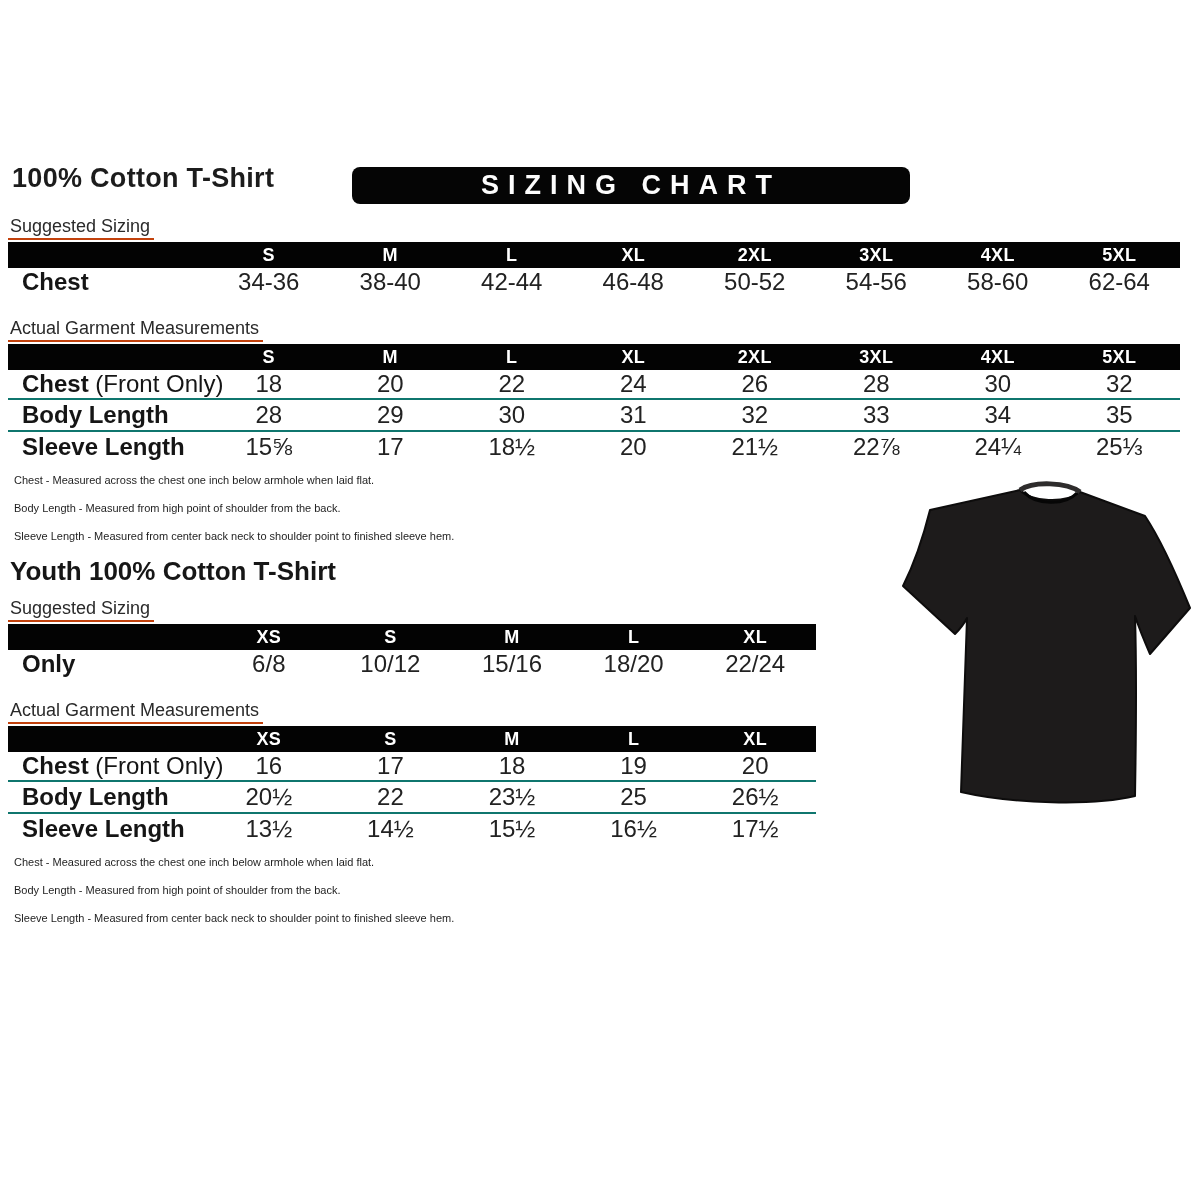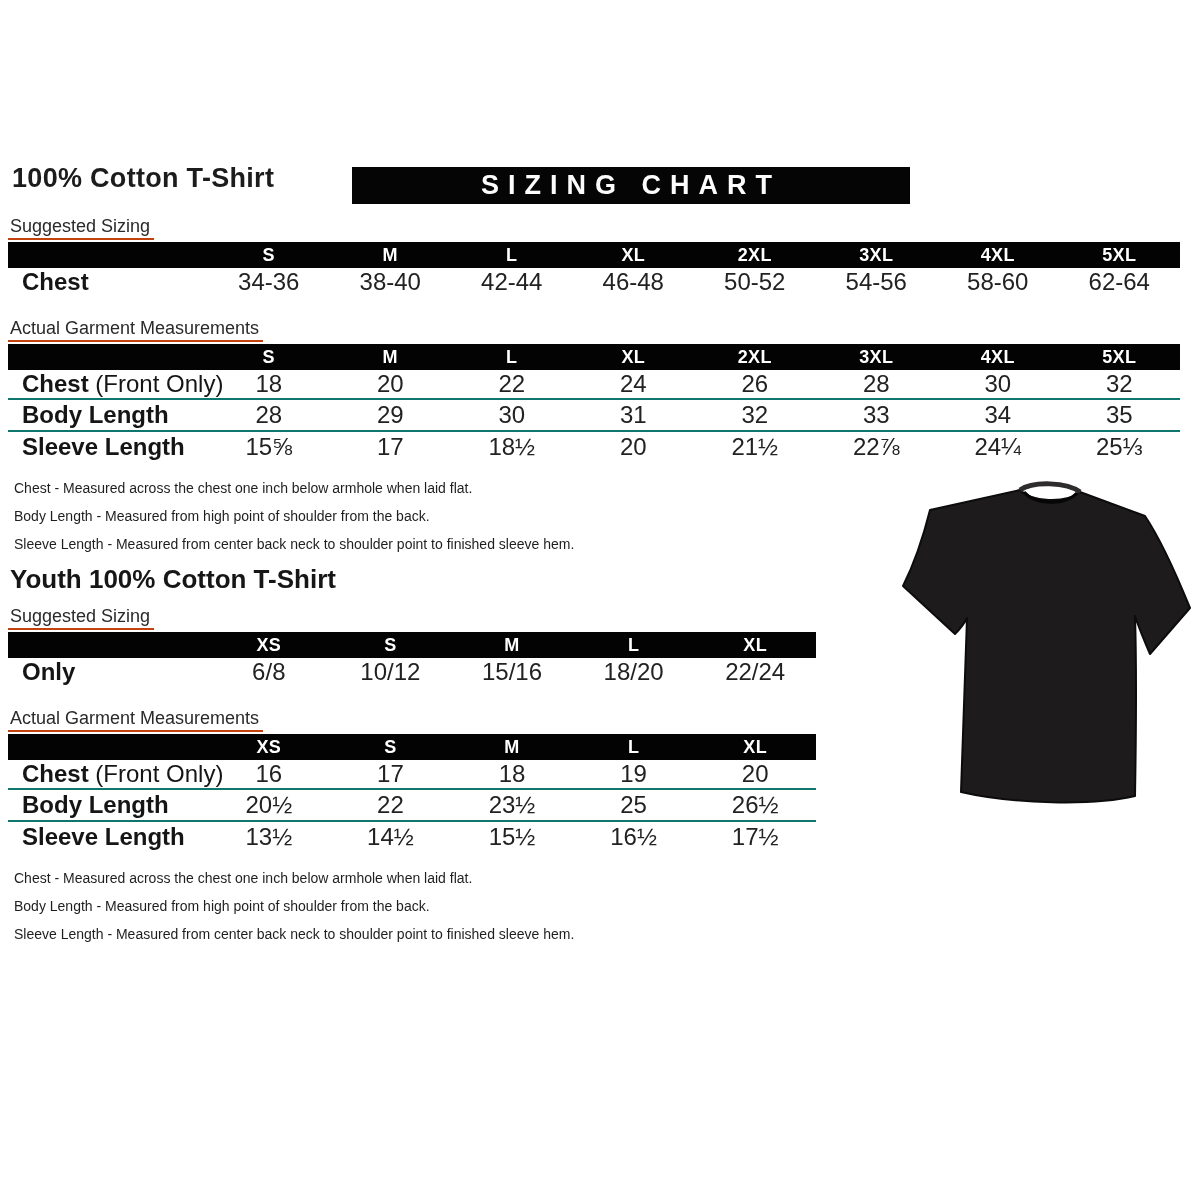--- a/index.html
+++ b/index.html
@@ -3,39 +3,39 @@
 <meta charset="utf-8">
 <style>
   html,body { margin:0; padding:0; background:#ffffff; }
   body { width:1200px; height:1200px; font-family:"Liberation Sans", sans-serif; color:#151515; }
   .page { position:relative; width:1200px; height:976px; box-sizing:border-box; padding:163px 0 0 8px; overflow:hidden; }
 
   .header { display:flex; align-items:flex-start; }
   .page-title { width:330px; font-size:27px; font-weight:bold; letter-spacing:0.3px; padding-left:4px; color:#1c1c1c; }
   .banner { margin-left:10px; margin-top:4px; width:558px; height:37px; background:#050505; color:#fdfdfd;
             display:flex; align-items:center; justify-content:center;
-            font-size:27px; font-weight:bold; letter-spacing:9px; }
+            font-size:27px; font-weight:bold; letter-spacing:9px;border-radius:8px; }
 
   .section-label { display:inline-block; font-size:18px; color:#2a2a2a; margin:12px 0 0 0;
                    border-bottom:2px solid #c2410c; padding:0 4px 1px 2px; }
   .section-label.mt-lg { margin-top:22px;text-align:right; }
 
   .sz-table { margin-top:2px; }
   .sz-table.adult { width:1172px; }
   .sz-table.youth { width:808px; }
   .thead { display:flex; align-items:center; background:#030303; height:26px; }
   .thead .label-cell { width:200px; }
   .hcell { flex:1; text-align:center; color:#ffffff; font-weight:bold; font-size:18px; letter-spacing:0.3px; }
   .trow { display:flex; align-items:center; height:28px; font-size:24px; }
   .trow.bordered { border-top:2px solid #0f766e; height:30px; }
   .trow .label-cell { width:200px; padding-left:14px; box-sizing:border-box; white-space:nowrap; }
   .trow .label-cell b { font-weight:bold; }
   .vcell { flex:1; text-align:center; color:#222; }
 
-  .notes { margin:12px 0 0 6px; font-size:14px; color:#1e1e1e; }
+  .notes { margin:4px 0 0 6px; font-size:11px; color:#1e1e1e; }
   .notes .note-line { height:28px; line-height:28px; }
 
   .youth-title { margin:6px 0 0 2px; font-size:26px; font-weight:bold; color:#161616; height:30px; }
 
   .tshirt-wrap { position:absolute; left:893px; top:478px; width:305px; height:332px; }
 </style>
 </head>
 <body>
 
 <div class="page">

